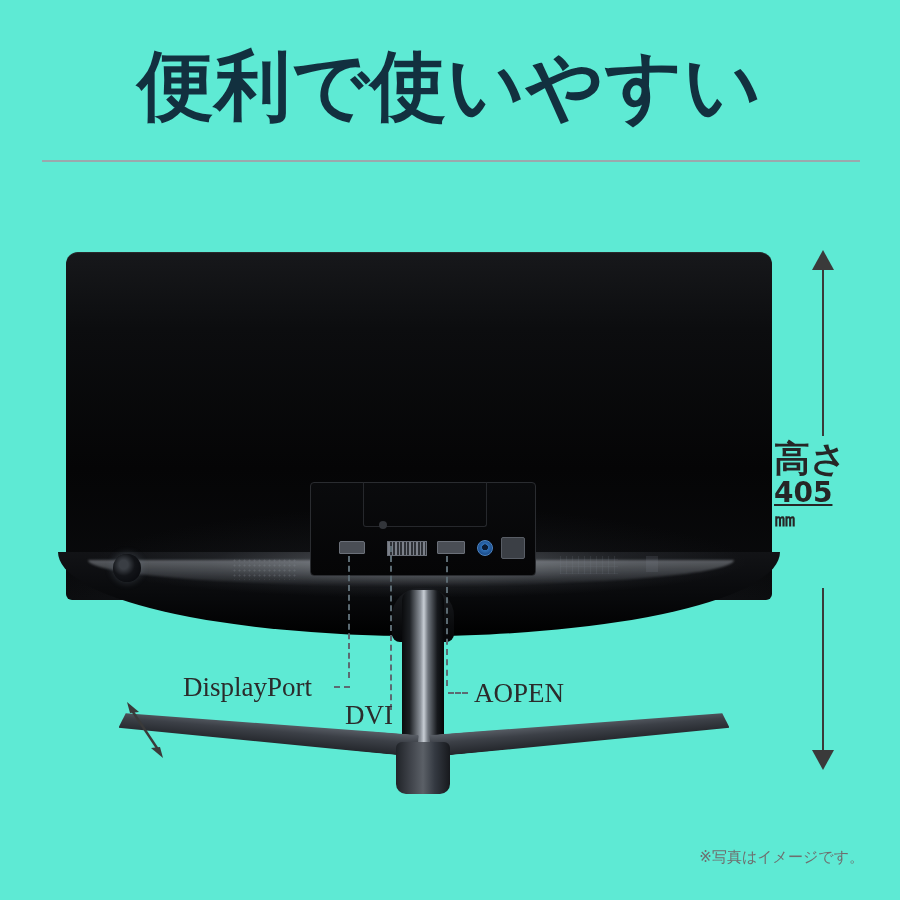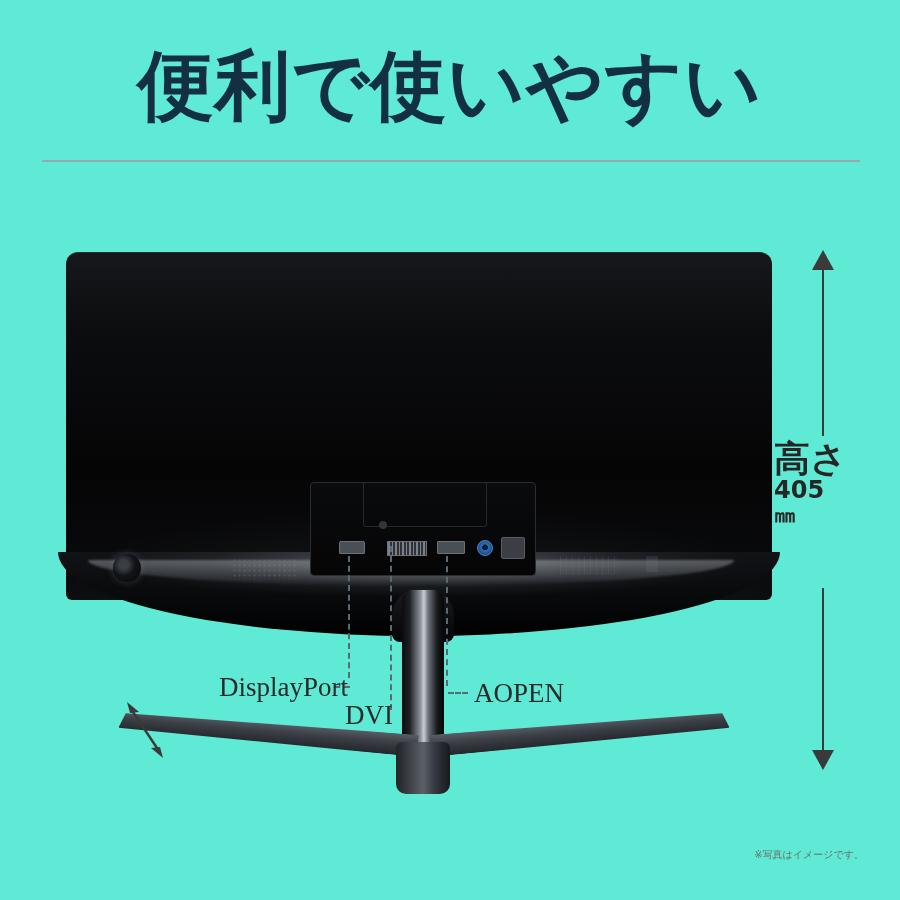--- a/index.html
+++ b/index.html
@@ -118,21 +118,21 @@
     position: absolute;
     left: -10px;
     top: 190px;
     width: 100px;
     font-family: "DejaVu Sans", "Liberation Sans", sans-serif;
     font-weight: bold;
     color: #262626;
     line-height: 1.05;
   }
   .height-label .l1 { display:block; font-size: 36px; }
-  .height-label .l2 { display:block; font-size: 24px; }
+  .height-label .l2 { display:block; font-size: 28px; text-decoration: underline; }
   .height-label .l3 { display:block; font-size: 22px; letter-spacing: -1px; }
 
   
   .monitor {
     position: absolute;
     left: 66px;
     top: 252px;
     width: 706px;
     height: 380px;
   }
@@ -363,21 +363,21 @@
   .leader-dp-h   { left: 334px; top: 686px; width: 16px; }
   .leader-hdmi-h { left: 448px; top: 692px; width: 20px; }
 
   .port-label {
     position: absolute;
     font-family: "Liberation Serif", "DejaVu Serif", serif;
     font-size: 27px;
     color: #2b2b2b;
     white-space: nowrap;
   }
-  .label-dp   { left: 183px; top: 672px; margin-left: 36px; }
+  .label-dp   { left: 183px; top: 672px; }
   .label-dvi  { left: 345px; top: 700px; }
   .label-hdmi { left: 474px; top: 678px; }
 
   
   .depth-arrow {
     position: absolute;
     left: 122px;
     top: 700px;
     width: 46px;
     height: 60px;
@@ -393,21 +393,21 @@
     white-space: nowrap;
   }
   .depth-label .mm { font-size: 21px; letter-spacing: -1px; }
 
   
   .footnote {
     position: absolute;
     right: 36px;
     top: 848px;
     font-family: "DejaVu Sans", "Liberation Sans", sans-serif;
-    font-size: 10px;
+    font-size: 15px;
     color: #6e6e6e;
     white-space: nowrap;
     text-align: right;
   }
 </style>
 </head>
 <body>
 
 <div id="page">
 

